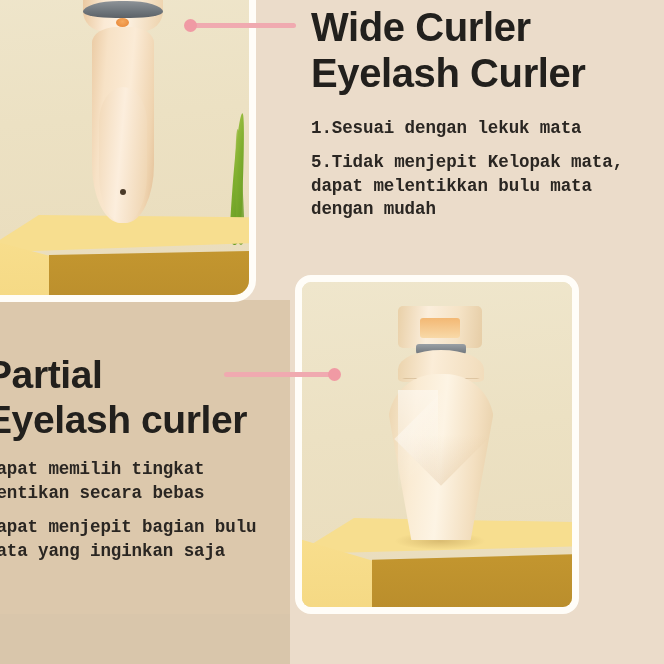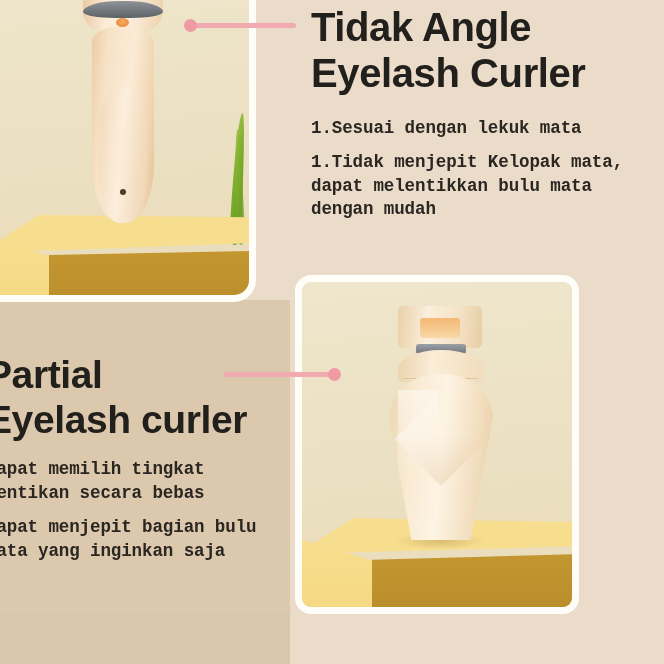--- a/index.html
+++ b/index.html
@@ -289,25 +289,25 @@
     </div>
   </div>
 
   <div class="conn-line" style="left:186px; top:23px; width:110px;"></div>
   <div class="conn-dot" style="left:184px; top:19px;"></div>
 
   <div class="conn-line" style="left:224px; top:372px; width:112px;"></div>
   <div class="conn-dot" style="left:328px; top:368px;"></div>
 
   <div class="txt-block tl-right">
-    <div class="heading">Tidak Angle</div>
+    <div class="heading">Wide Curler</div>
     <div class="heading">Eyelash Curler</div>
     <div class="bullets">
       <div class="bullet">1.Sesuai dengan lekuk mata</div>
-      <div class="bullet">1.Tidak menjepit Kelopak mata, dapat melentikkan bulu mata dengan mudah</div>
+      <div class="bullet">5.Tidak menjepit Kelopak mata, dapat melentikkan bulu mata dengan mudah</div>
     </div>
   </div>
 
   <div class="txt-block bl-left">
     <div class="heading">Partial</div>
     <div class="heading">Eyelash curler</div>
     <div class="bullets">
       <div class="bullet">Dapat memilih tingkat lentikan secara bebas</div>
       <div class="bullet">Dapat menjepit bagian bulu mata yang inginkan saja</div>
     </div>

